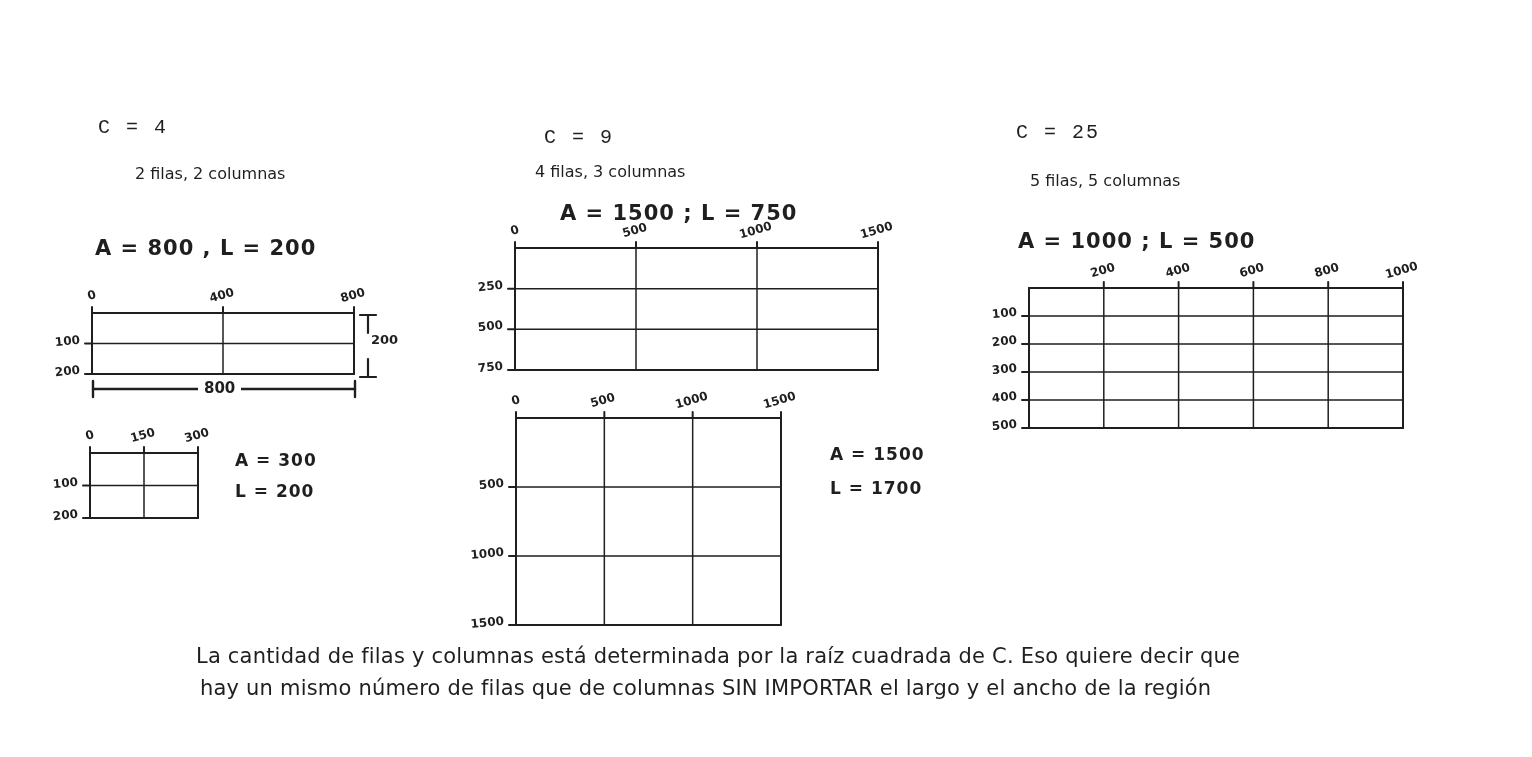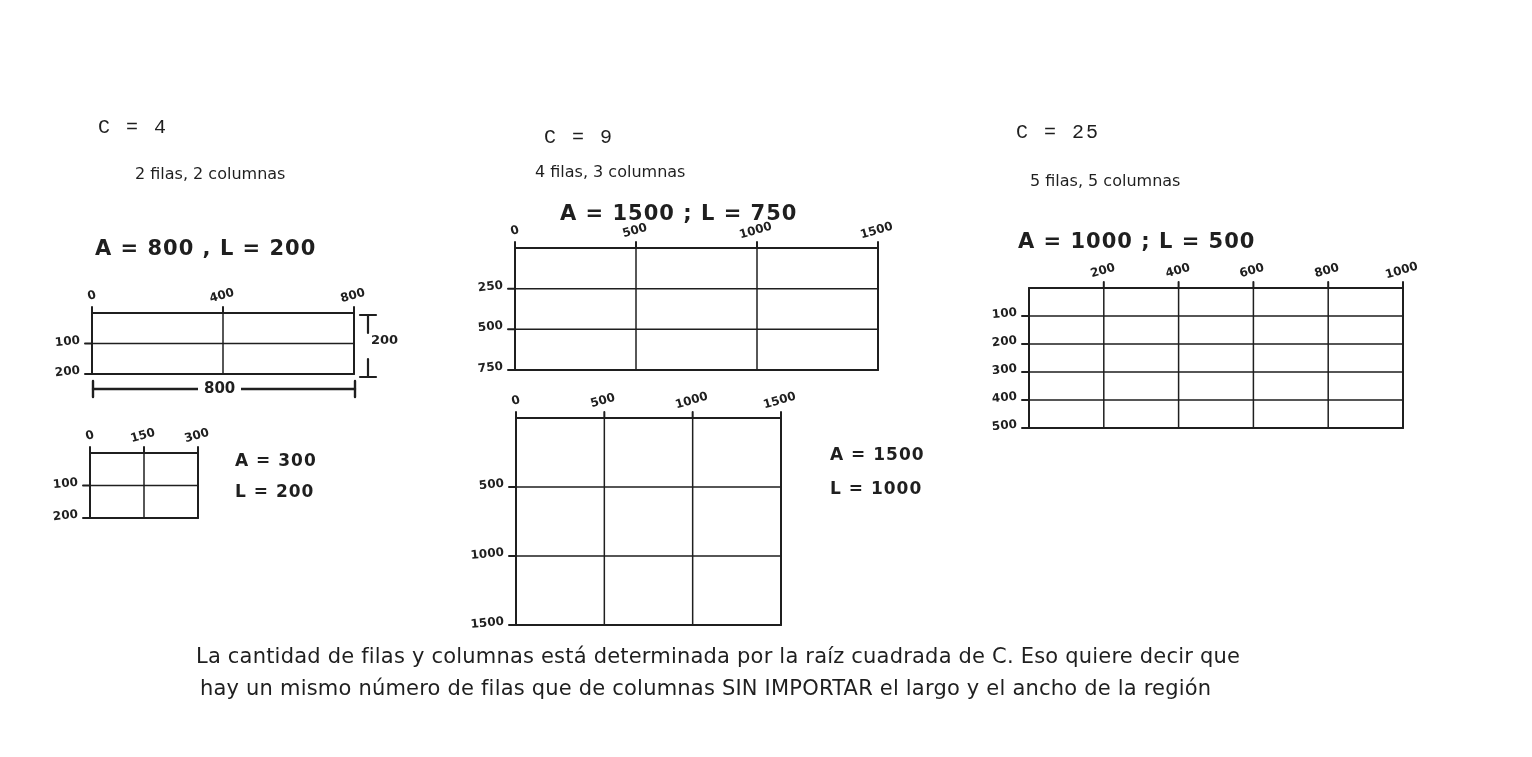--- a/index.html
+++ b/index.html
@@ -176,14 +176,14 @@
     <div class="tick xtick" style="left: 1328.2px; top: 263px;">800</div>
     <div class="tick xtick" style="left: 1403px; top: 263px;">1000</div>
     <div class="tick ytick" style="left: 971px; top: 307px;">100</div>
     <div class="tick ytick" style="left: 971px; top: 335px;">200</div>
     <div class="tick ytick" style="left: 971px; top: 363px;">300</div>
     <div class="tick ytick" style="left: 971px; top: 391px;">400</div>
     <div class="tick ytick" style="left: 971px; top: 419px;">500</div>
     <div class="annot" style="left: 235px; top: 450px;">A = 300</div>
     <div class="annot" style="left: 235px; top: 481px;">L = 200</div>
     <div class="annot" style="left: 830px; top: 444px;">A = 1500</div>
-    <div class="annot" style="left: 830px; top: 478px;">L = 1000</div>
+    <div class="annot" style="left: 830px; top: 478px;">L = 1700</div>
   </div>
 
 </body></html>

